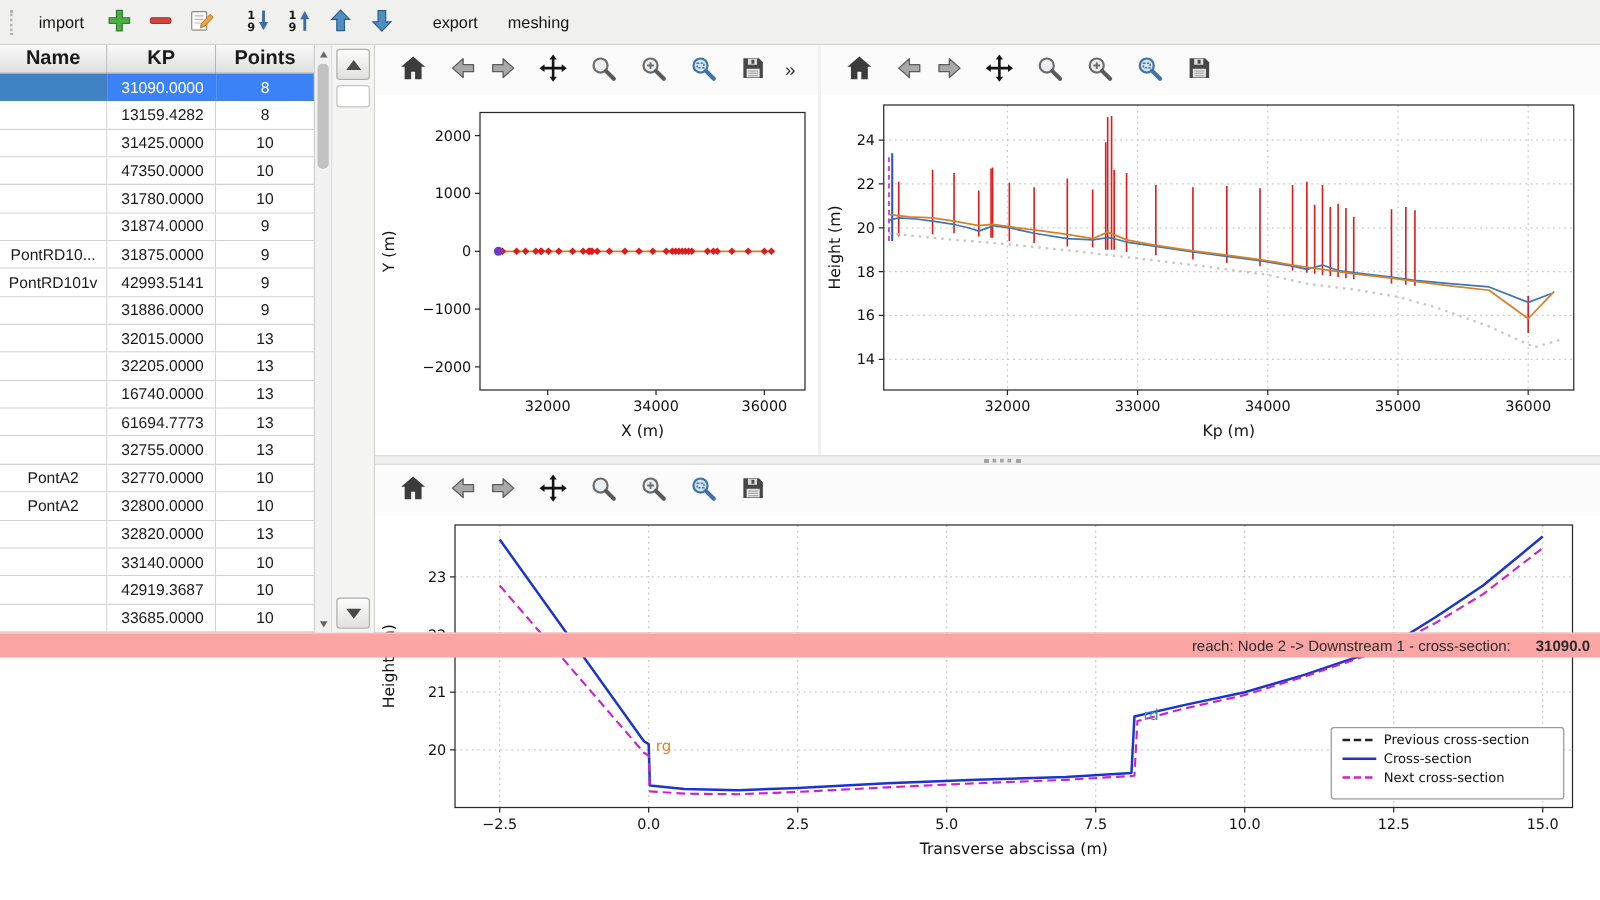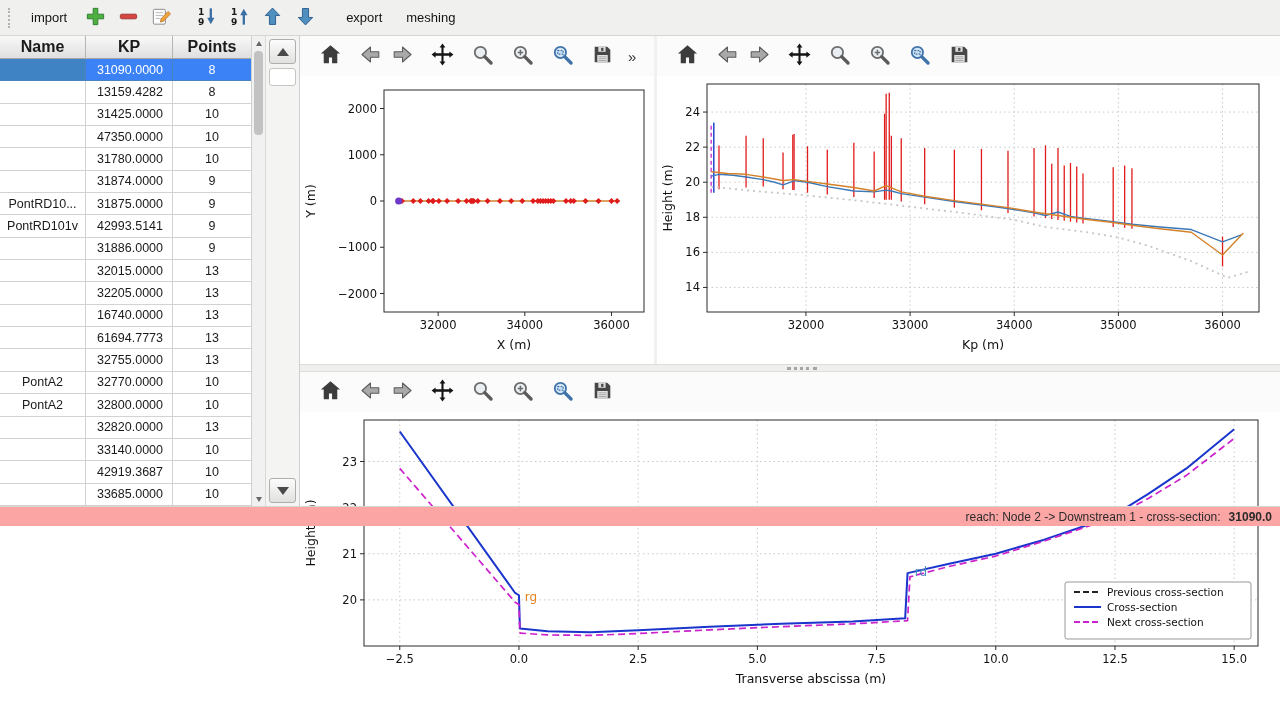--- a/index.html
+++ b/index.html
@@ -61,21 +61,21 @@
   .splitter{flex:0 0 8px;background:#efefed;border-top:1px solid #dddddb;border-bottom:1px solid #dddddb;
     display:flex;align-items:center}
   .splitter-grip{margin-left:487px;width:30px;border-top:3px dotted #a6a6a4;height:0}
 
   svg.chart{display:block;background:#fff}
   svg text{font-family:"DejaVu Sans",sans-serif}
 
   
   .statusbar{flex:0 0 20px;height:20px;background:#fca5a5;border-top:1px solid #d6d6d4;display:flex;
     align-items:center;justify-content:flex-end;padding-right:8px;font-size:12px;color:#2b2b2b}
-  .statusbar b{margin-left:8px}
+  .statusbar b{margin-left:20px}
 </style>
 </head>
 <body>
 
 <div class="app">
 
   <div class="menubar">
       <span class="mb-grip"></span>
       <span class="mb-menu">import</span>
       <span class="mb-btn">

